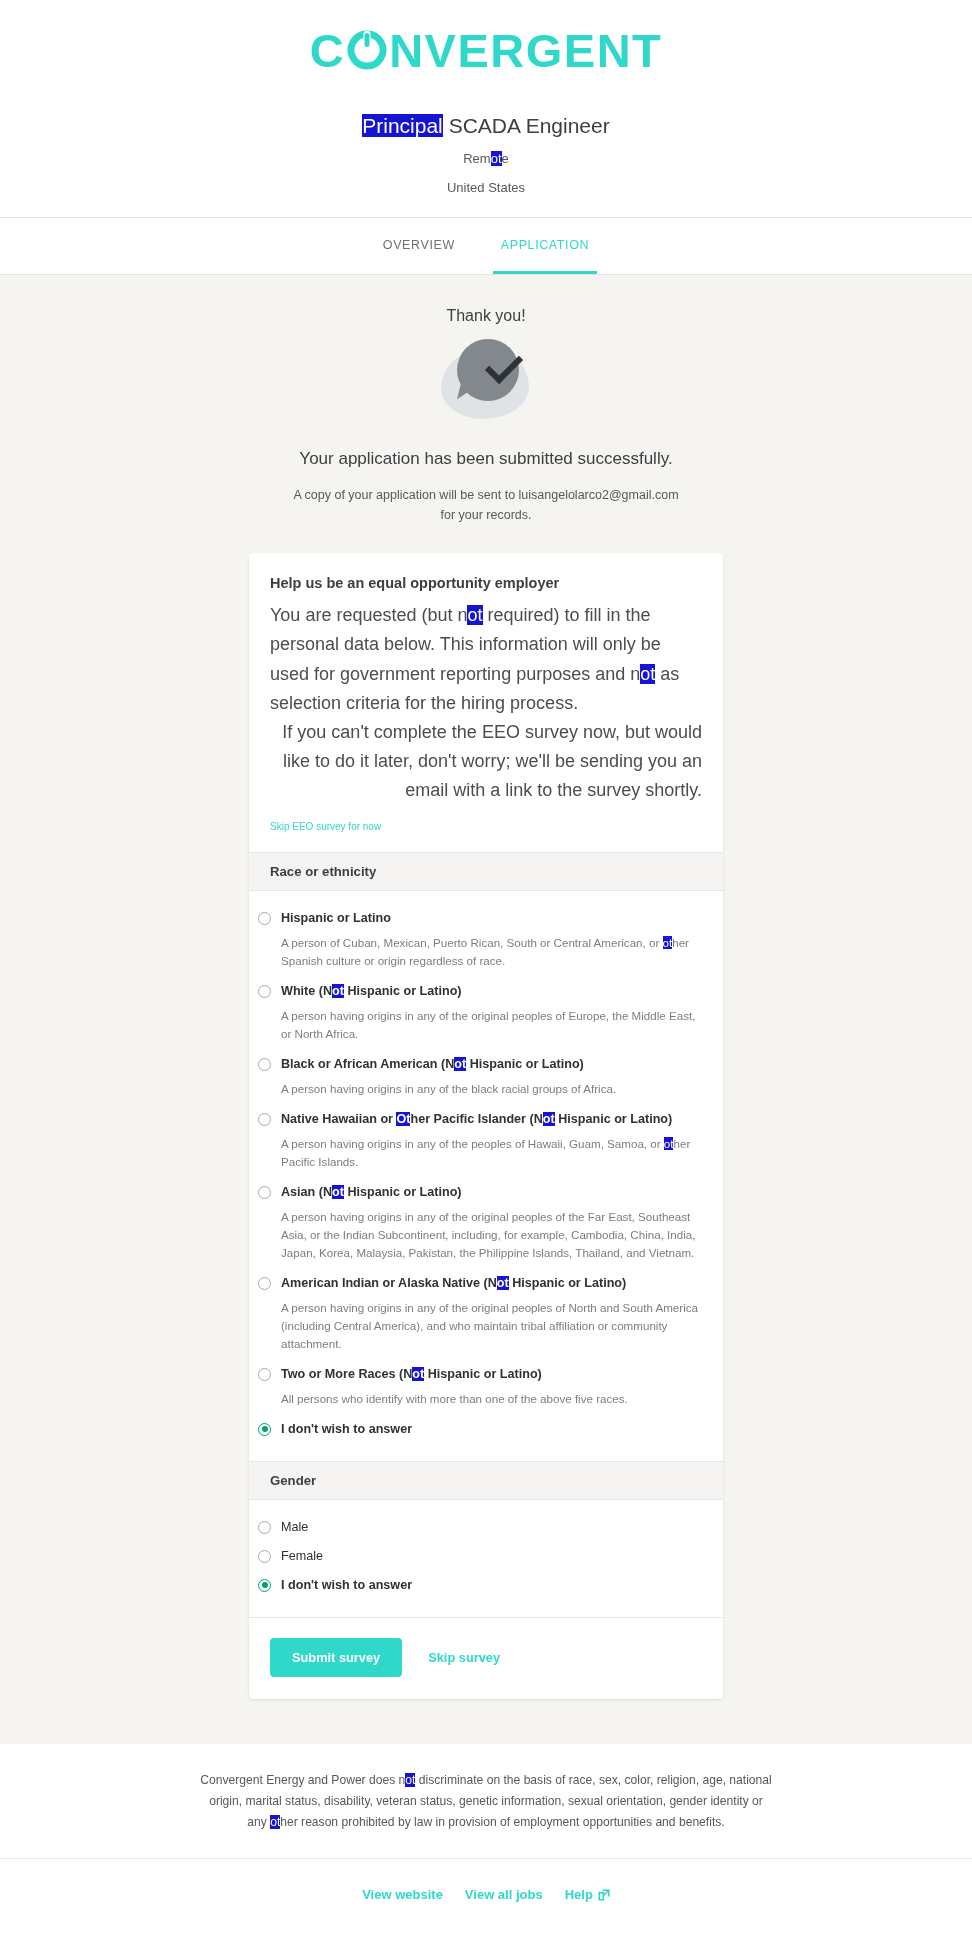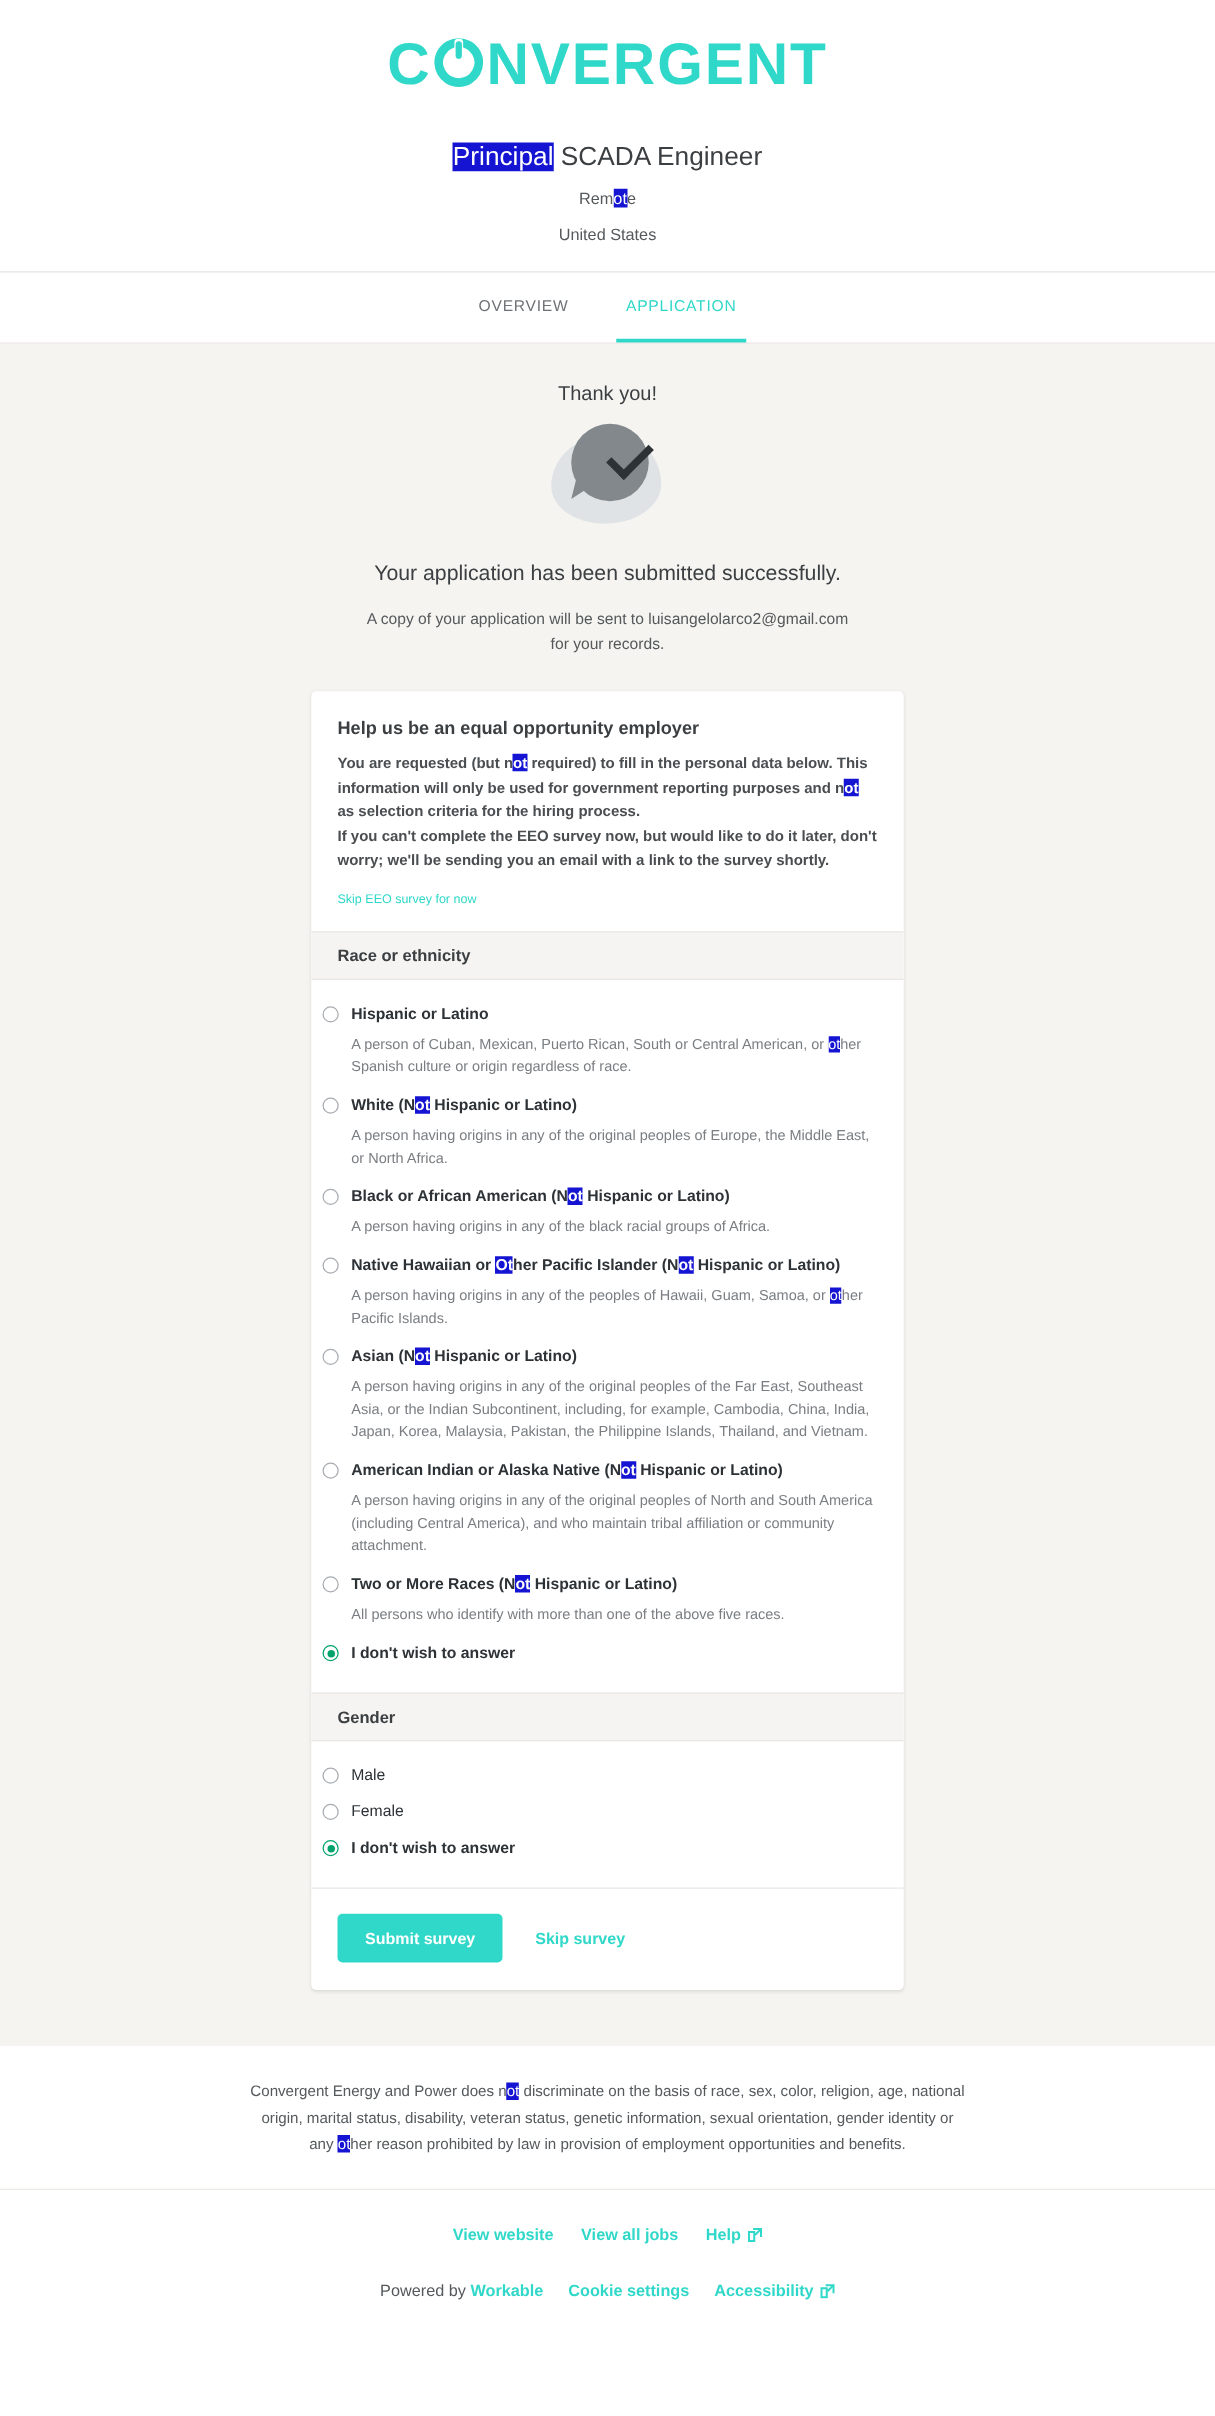--- a/index.html
+++ b/index.html
@@ -157,26 +157,25 @@
     overflow: hidden;
   }
   .card-intro { padding: 22px 21px 18px 21px; }
   .card-intro h2 {
     font-size: 14.5px;
     font-weight: 700;
     color: #3b3f42;
     margin-bottom: 10px;
   }
   .card-intro p {
-    font-size: 12px;
+    font-size: 18px;
     line-height: 1.62;
     color: #4a4e51;
-    font-weight: bold;
-  }
-  .card-intro p + p { margin-top: 0px; }
+  }
+  .card-intro p + p { margin-top: 0px; text-align: right; }
   .skip-link {
     display: inline-block;
     margin-top: 16px;
     font-size: 10px;
     color: #2fd8c8;
     cursor: pointer;
     text-decoration: none;
   }
 
   .section-head {

